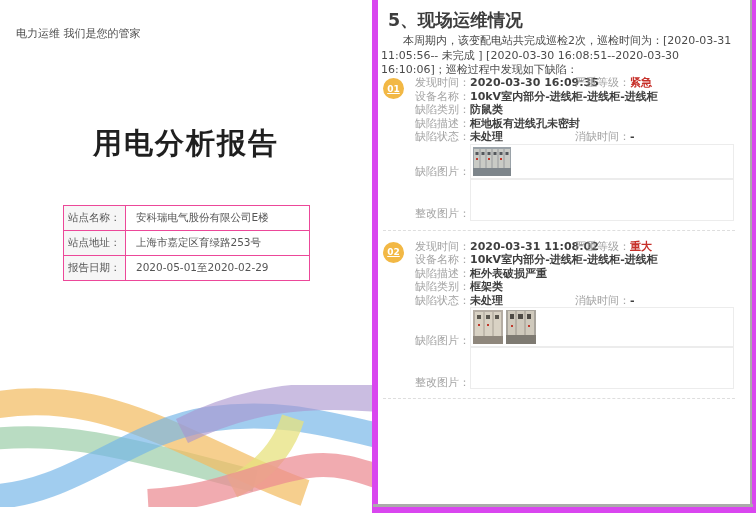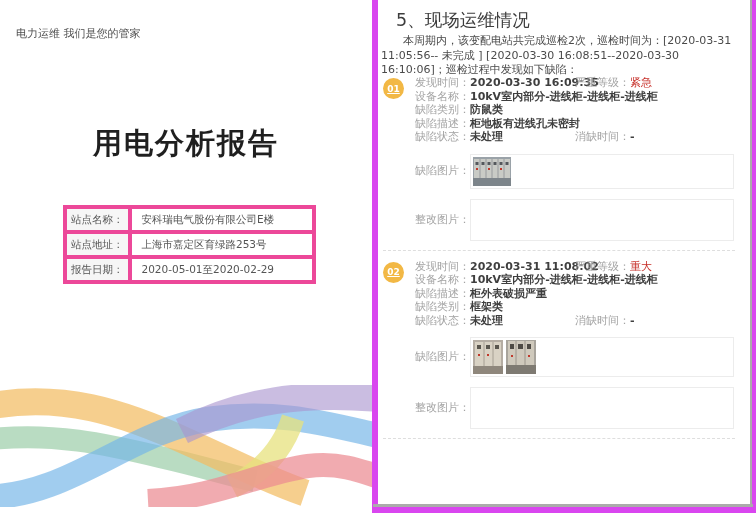--- a/index.html
+++ b/index.html
@@ -4,40 +4,40 @@
 <style>
   * { box-sizing: border-box; margin: 0; padding: 0; }
   html,body { width:756px; height:513px; background:#fff; font-family:"DejaVu Sans","Liberation Sans",sans-serif; }
   .stage { position:relative; width:756px; height:513px; background:#d946ef; overflow:hidden; }
 
   
   .cover-page { position:absolute; left:0; top:0; width:372px; height:513px; background:#fff; }
   .slogan { position:absolute; left:16px; top:26px; font-size:11px; color:#4d4d4d; white-space:nowrap; }
   .cover-title { position:absolute; left:0; top:124px; width:100%; text-align:center; font-size:29px; font-weight:bold; color:#1f1f1f; letter-spacing:2px; }
   .info-table { position:absolute; left:63px; top:205px; border-collapse:collapse; }
-  .info-table td { border:4px solid #ec4899; font-size:10.5px; color:#555; height:25px; vertical-align:middle; }
+  .info-table td { border:1px solid #ec4899; font-size:10.5px; color:#555; height:25px; vertical-align:middle; }
   .info-table td.lbl-cell { background:#f6f6f6; width:62px; padding:0 4px; white-space:nowrap; }
   .info-table td.val-cell { background:#fff; width:184px; padding:0 10px; white-space:nowrap; }
   .ribbons { position:absolute; left:0; bottom:6px; width:372px; height:122px; }
 
   
   .ops-page { position:absolute; left:378px; top:0; width:372px; height:504px; background:#fff; }
-  .ops-title { position:absolute; left:10px; top:8px; font-size:17.5px; font-weight:400; color:#3d3d3d; white-space:nowrap;margin-left:8px; }
+  .ops-title { position:absolute; left:10px; top:8px; font-size:17.5px; font-weight:700; color:#3d3d3d; white-space:nowrap; }
   .ops-intro { position:absolute; left:3px; top:34px; width:352px; font-size:11px; line-height:14.5px; color:#4a4a4a; text-indent:22px; }
   .records { position:absolute; left:5px; top:76px; width:352px; }
   .defect { position:relative; padding-left:32px; }
   .badge { position:absolute; left:0; top:2px; width:21px; height:21px; border-radius:50%;
            background:var(--badge,#f2b845); color:#fff; font-size:9px; font-weight:bold;
            display:flex; align-items:center; justify-content:center;text-decoration:underline; }
   .frow { position:relative; font-size:11px; line-height:13.5px; white-space:nowrap; }
   .lbl { color:#a3a3a3; }
   .val { color:#3f3f3f; font-weight:bold; }
-  .sev { color:var(--sev,#c7302a); font-weight:normal; }
+  .sev { color:var(--sev,#c7302a); font-weight:bold; }
   .pair2 { position:absolute; left:160px; top:0; }
-  .photo-row { display:flex; align-items:center; font-size:11px; line-height:13.5px; margin-top:10px; white-space:nowrap; }
+  .photo-row { display:flex; align-items:flex-end; font-size:11px; line-height:13.5px; margin-top:0; white-space:nowrap; }
   .photo-box { border:1px solid #ececec; width:264px; min-height:33px; padding:2px; display:flex; gap:3px; background:#fff; }
   .photo-box.empty { height:42px; }
   .thumb { display:block; }
   .divider { border-top:1px dashed #dedede; margin:9px 0 9px 0; height:0; }
 
   
   .vscroll { position:absolute; left:750px; top:0; width:2px; height:504px; background:#ababab; }
   .hscroll { position:absolute; left:373px; top:504px; width:380px; height:3px; background:#ababab; }
 </style>
 </head>

